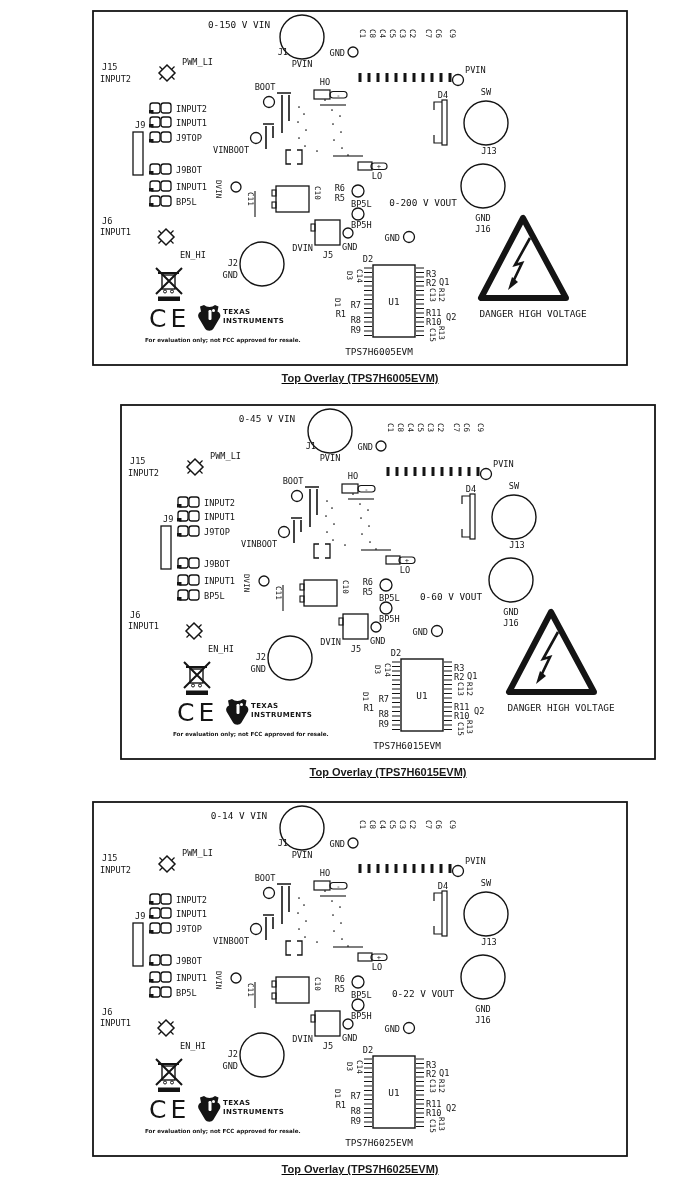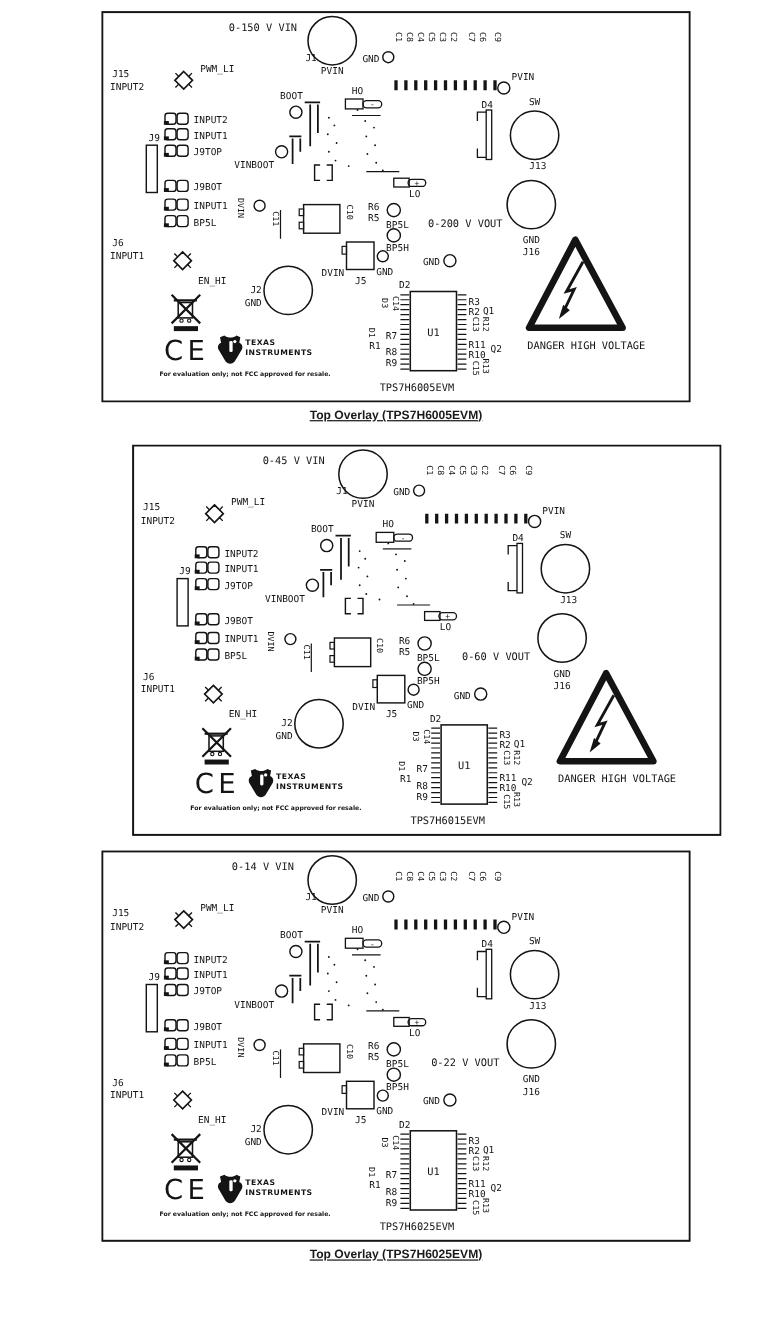--- a/index.html
+++ b/index.html
@@ -1,21 +1,21 @@
 <!DOCTYPE html>
 <html><head>
 <meta charset="utf-8">
 <style>
   html,body { margin:0; padding:0; }
   body { background:#ffffff; font-family:"Liberation Sans", sans-serif; }
   .page { position:relative; width:689px; height:1200px; background:#ffffff; overflow:hidden; }
   .panel { position:absolute; left:92px; width:536px;text-decoration:underline; }
   .panel:nth-of-type(1) { top:10px; }
   .panel:nth-of-type(2) { top:404px;padding-left:28px; }
-  .panel:nth-of-type(3) { top:773px; }
+  .panel:nth-of-type(3) { top:801px; }
   .caption { margin-top:6px; text-align:center; font-weight:bold; font-size:11px; color:#1a1a1a;
              font-family:"Liberation Sans", sans-serif; }
   svg { display:block; }
   svg text { font-family:"DejaVu Sans Mono", monospace; fill:#141414; }
   .t7  { font-size:7.6px; }
   .t7b { font-size:7.2px; }
   .t9  { font-size:9.4px; }
   .t8  { font-size:8.6px; }
   .tlogo { font-family:"DejaVu Sans", sans-serif; font-weight:bold; font-size:7px; letter-spacing:0.4px; }
   .tce { font-family:"DejaVu Sans", sans-serif; font-size:25px; letter-spacing:4px; }
@@ -486,20 +486,21 @@
       </g>
       <text class="t9" x="287" y="345" text-anchor="middle">TPS7H6015EVM</text>
 
       <g>
         <polygon points="431,208 389,288 474,288" fill="none" stroke="#141414" stroke-width="6" stroke-linejoin="round"></polygon>
         <path d="M438 228L423 255L430 253L420 274" fill="none" stroke="#141414" stroke-width="2.6"></path>
         <polygon points="416,280 426,272 420,267" fill="#141414"></polygon>
         <text class="t9" x="441" y="307" text-anchor="middle">DANGER HIGH VOLTAGE</text>
       </g>
     </svg>
+    <div class="caption">Top Overlay (TPS7H6015EVM)</div>
   </section>
 
   <section class="panel">
     <svg width="536" height="356" viewBox="0 0 536 356">
       <rect x="1" y="1" width="534" height="354" class="shape" stroke-width="1.8"></rect>
 
       <text class="t9" x="147" y="18" text-anchor="middle">0-14 V VIN</text>
       <g>
         <circle cx="210" cy="27" r="22" class="shape" stroke-width="1.4"></circle>
         <text class="t8" x="196" y="45" text-anchor="end">J1</text>

